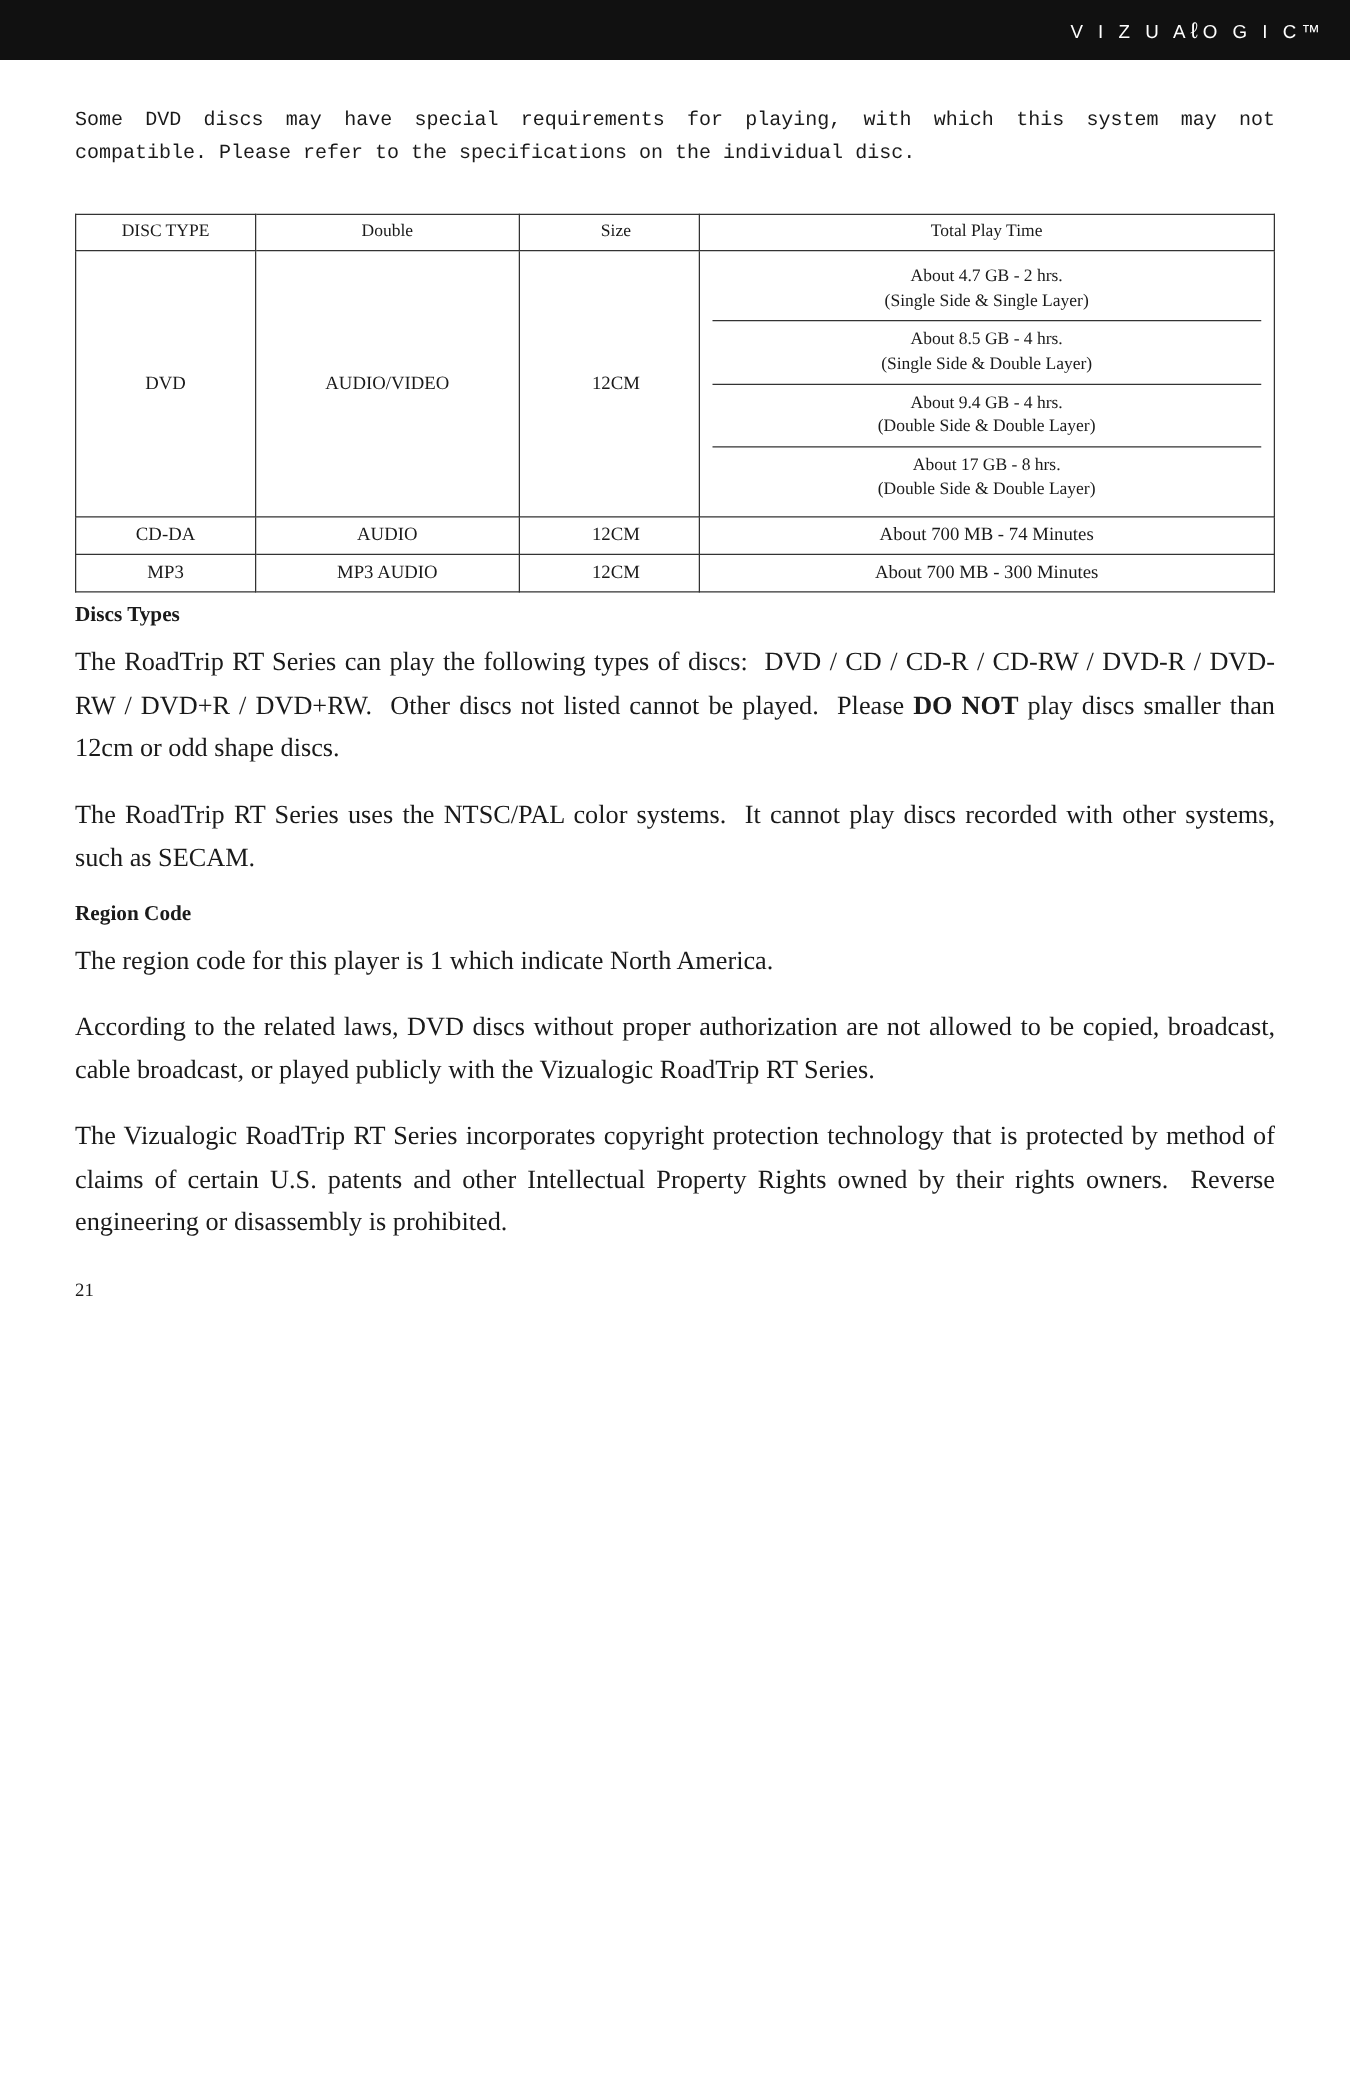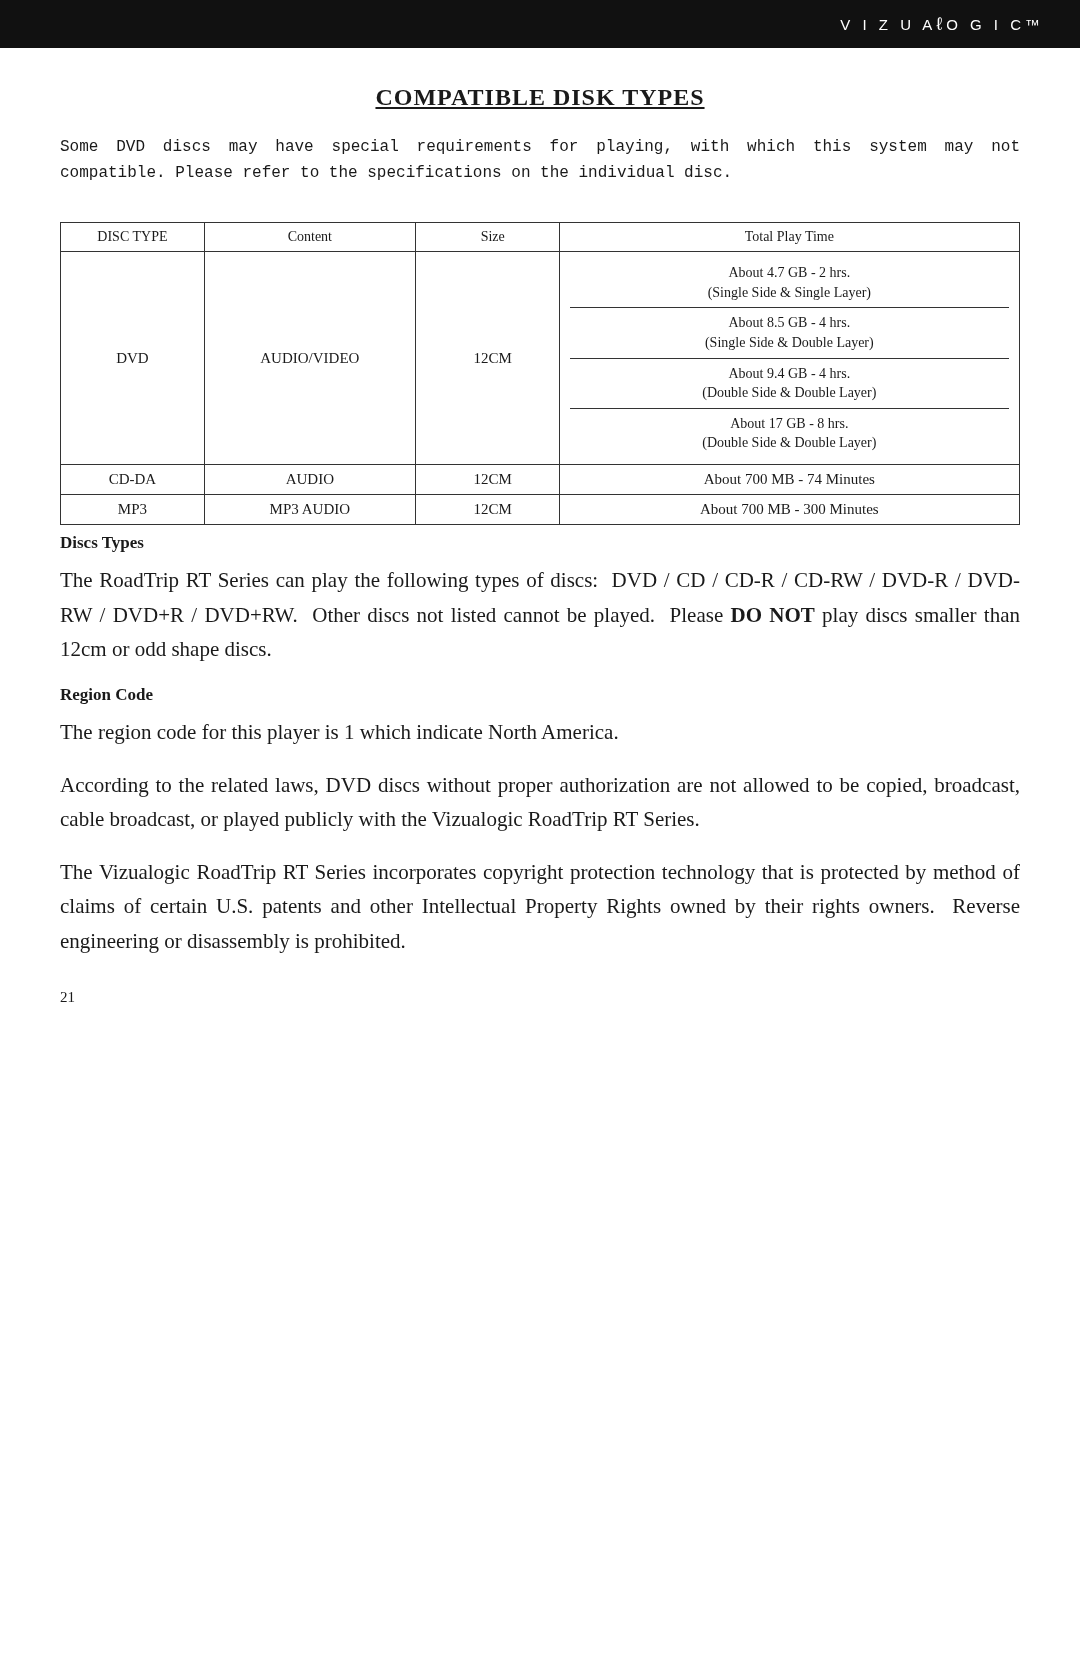--- a/index.html
+++ b/index.html
@@ -18,21 +18,21 @@
       position: relative;
     }
 
     .header-bar {
       background: #111111;
       width: 100%;
       height: 48px;
       display: flex;
       align-items: center;
       justify-content: flex-end;
-      padding-right: 36px;
+      padding-right: 20px;
     }
 
     .brand-logo {
       color: #ffffff;
       font-family: Arial, sans-serif;
       font-size: 15px;
       letter-spacing: 4px;
       font-weight: normal;
     }
 
@@ -139,29 +139,28 @@
 <body>
 
 <div class="header-bar">
   <span class="brand-logo">
     V I Z U A<span class="slash">ℓ</span>O G I C™
   </span>
 </div>
 
 <div class="page-content">
 
-  <h1 class="page-title">COMPATIBLE DISK TYPES</h1>
 
   <p class="intro-text">Some DVD discs may have special requirements for playing, with which this system may not compatible.  Please refer to the specifications on the individual disc.</p>
 
   <table class="disc-table">
     <thead>
       <tr>
         <th class="col-disc-type">DISC TYPE</th>
-        <th class="col-content">Content</th>
+        <th class="col-content">Double</th>
         <th class="col-size">Size</th>
         <th class="col-playtime">Total Play Time</th>
       </tr>
     </thead>
     <tbody>
 
       <tr>
         <td class="col-disc-type">DVD</td>
         <td class="col-content">AUDIO/VIDEO</td>
         <td class="col-size">12CM</td>
@@ -185,20 +184,21 @@
         <td class="col-content">MP3 AUDIO</td>
         <td class="col-size">12CM</td>
         <td class="col-playtime">About 700 MB - 300 Minutes</td>
       </tr>
     </tbody>
   </table>
 
   <div>
     <p class="section-heading">Discs Types</p>
     <p class="body-text">The RoadTrip RT Series can play the following types of discs:&nbsp; DVD / CD / CD-R / CD-RW / DVD-R / DVD-RW / DVD+R / DVD+RW.&nbsp; Other discs not listed cannot be played.&nbsp; Please <strong>DO NOT</strong> play discs smaller than 12cm or odd shape discs.</p>
+    <p class="body-text">The RoadTrip RT Series uses the NTSC/PAL color systems.&nbsp; It cannot play discs recorded with other systems, such as SECAM.</p>
   </div>
 
   <div>
     <p class="section-heading">Region Code</p>
     <p class="body-text">The region code for this player is 1 which indicate North America.</p>
   </div>
 
   <div>
     <p class="body-text">According to the related laws, DVD discs without proper authorization are not allowed to be copied, broadcast, cable broadcast, or played publicly with the Vizualogic RoadTrip RT Series.</p>
     <p class="body-text">The Vizualogic RoadTrip RT Series incorporates copyright protection technology that is protected by method of claims of certain U.S. patents and other Intellectual Property Rights owned by their rights owners.&nbsp; Reverse engineering or disassembly is prohibited.</p>

